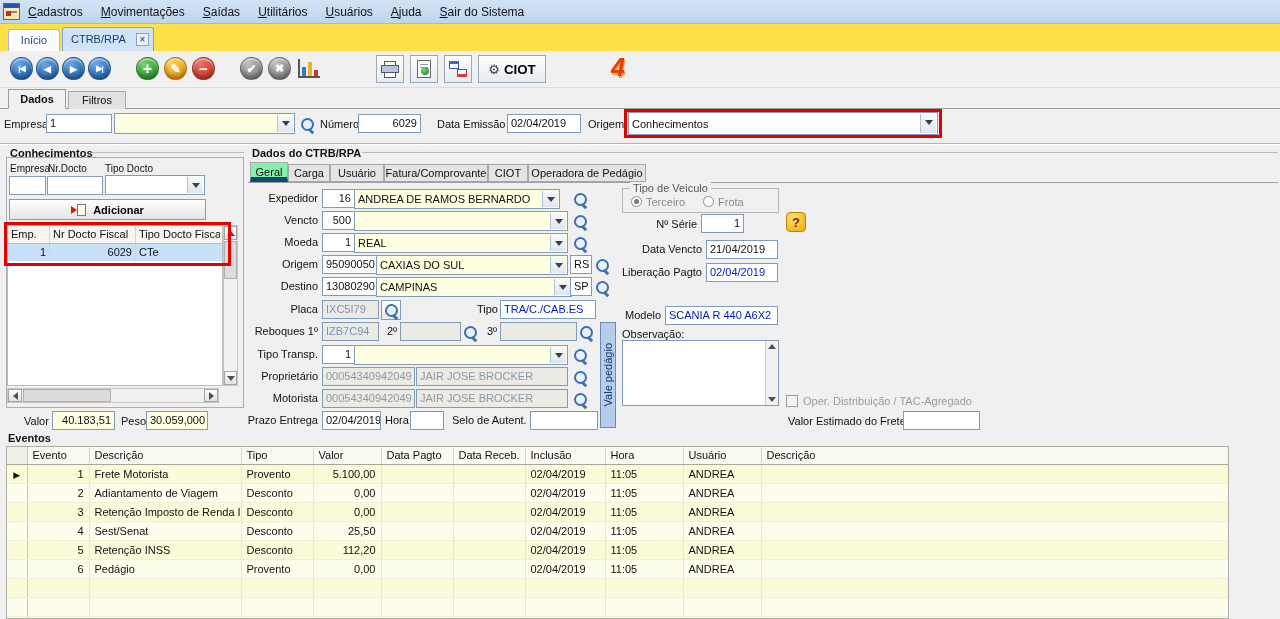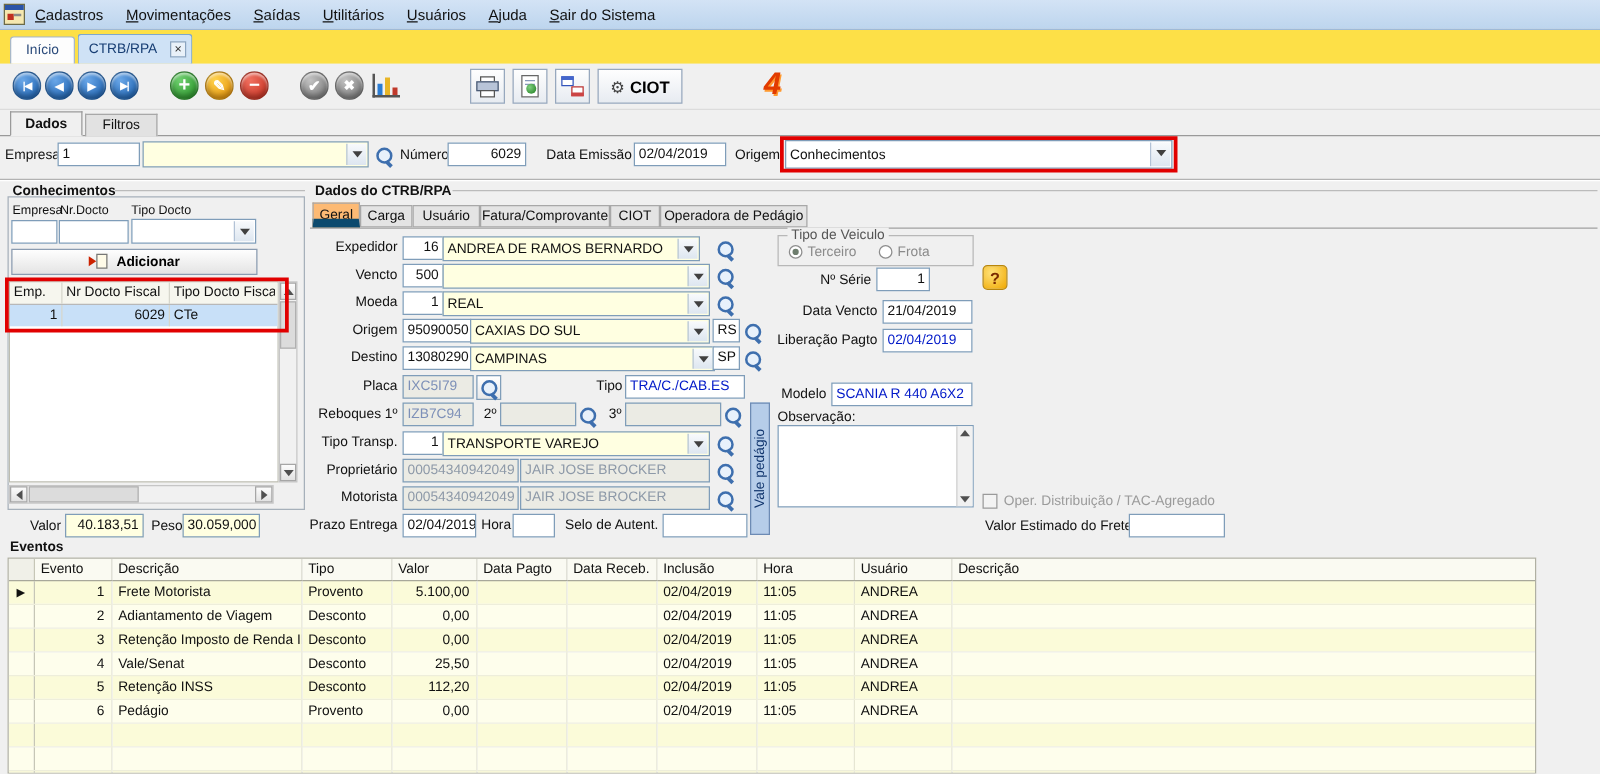--- a/index.html
+++ b/index.html
@@ -30,21 +30,21 @@
 .tr3{width:0;height:0;border-top:4px solid transparent;border-bottom:4px solid transparent;border-left:5px solid #505050}
 .radio{position:absolute;width:11px;height:11px;border:1px solid #8d8d8d;border-radius:50%;background:#fff}
 .radio.sel::after{content:"";position:absolute;left:2px;top:2px;width:5px;height:5px;border-radius:50%;background:#6e7d6e}
 .chk{position:absolute;width:12px;height:12px;border:1px solid #9a9a9a;background:#f3f3f3}
 .vtab{position:absolute;left:600px;top:322px;width:16px;height:106px;background:#b6cde9;border:1px solid #6d8bb4;color:#12366e;display:flex;align-items:center;justify-content:center}
 .vtab span{writing-mode:vertical-rl;transform:rotate(180deg);white-space:nowrap;font-size:11px}
 .groove{position:absolute;left:0;width:1280px;border-top:1px solid #b2b2b2;border-bottom:1px solid #fff;height:2px}
 .redbox{position:absolute;border:3px solid #e10000;z-index:60;pointer-events:none}
 .flbl{position:absolute;left:240px;width:78px;text-align:right;white-space:nowrap}
 .tab2{position:absolute;text-align:center;line-height:16px;background:#e4e4e4;border:1px solid #a8a8a8;height:18px;top:164px;overflow:hidden;white-space:nowrap}
-.tab2.act{background:#fdba74;border-bottom:7px solid #0c4a6e;height:20px;top:162px;z-index:2;line-height:19px}
+.tab2.act{background:#86efac;border-bottom:5px solid #0c4a6e;height:20px;top:162px;z-index:2;line-height:19px}
 .menu-item{display:inline-block;cursor:default}
 .menu-item::first-letter{text-decoration:underline}
 .kcell{display:inline-block;height:100%;border-right:1px solid #d6d6cc;padding:0 3px;overflow:hidden;white-space:nowrap;vertical-align:top;line-height:16px}
 .evt{position:absolute;left:6px;top:446px;width:1223px;height:173px;background:#fff;border:1px solid #b0b0a2;overflow:hidden}
 .evt table{border-collapse:collapse;table-layout:fixed;width:1222px}
 .evt th{height:17px;background:#fafaf2;border-right:1px solid #d8d8ca;border-bottom:1px solid #a8a89a;font-weight:normal;text-align:left;padding:0 5px;overflow:hidden;white-space:nowrap;font-size:11px}
 .evt td{height:19px;border-right:1px solid #e6e6d2;border-bottom:1px solid #eeeedb;padding:0 5px;overflow:hidden;white-space:nowrap;font-size:11px}
 .evt tr.rA td{background:#fbfbd9}
 .evt tr.rB td{background:#fefeec}
 .evt td.ind,.evt th.ind{background:#f0f0e8;border-right:1px solid #c6c6b6;padding:0;text-align:center}
@@ -273,21 +273,20 @@
 <span class="lbl" style="left:387px;top:325px">2º</span>
 <div class="inp dis" style="left:400px;top:322px;width:61px"></div>
 <span class="mag" style="left:463px;top:325px"></span>
 <span class="lbl" style="left:487px;top:325px">3º</span>
 <div class="inp dis" style="left:500px;top:322px;width:77px"></div>
 <span class="mag" style="left:579px;top:325px"></span>
 
 <span class="flbl" style="top:348px">Tipo Transp.</span>
 <div class="inp txr" style="left:322px;top:345px;width:33px">1</div>
 <div class="combo" style="left:354px;top:345px;width:214px">
-  <span class="cv">TRANSPORTE VAREJO</span>
     <span class="arr"></span>
 </div>
 <span class="mag" style="left:573px;top:348px"></span>
 
 <span class="flbl" style="top:370px">Proprietário</span>
 <div class="inp dis" style="left:322px;top:367px;width:93px">00054340942049</div>
 <div class="inp dis" style="left:416px;top:367px;width:152px">JAIR JOSE BROCKER</div>
 <span class="mag" style="left:573px;top:370px"></span>
 
 <span class="flbl" style="top:392px">Motorista</span>
@@ -409,21 +408,21 @@
 <td></td>
 <td></td>
 <td>02/04/2019</td>
 <td>11:05</td>
 <td>ANDREA</td>
 <td></td>
 </tr>
 <tr class="rB">
 <td class="ind"></td>
 <td class="txr">4</td>
-<td>Vale/Senat</td>
+<td>Sest/Senat</td>
 <td>Desconto</td>
 <td class="txr">25,50</td>
 <td></td>
 <td></td>
 <td>02/04/2019</td>
 <td>11:05</td>
 <td>ANDREA</td>
 <td></td>
 </tr>
 <tr class="rA">

